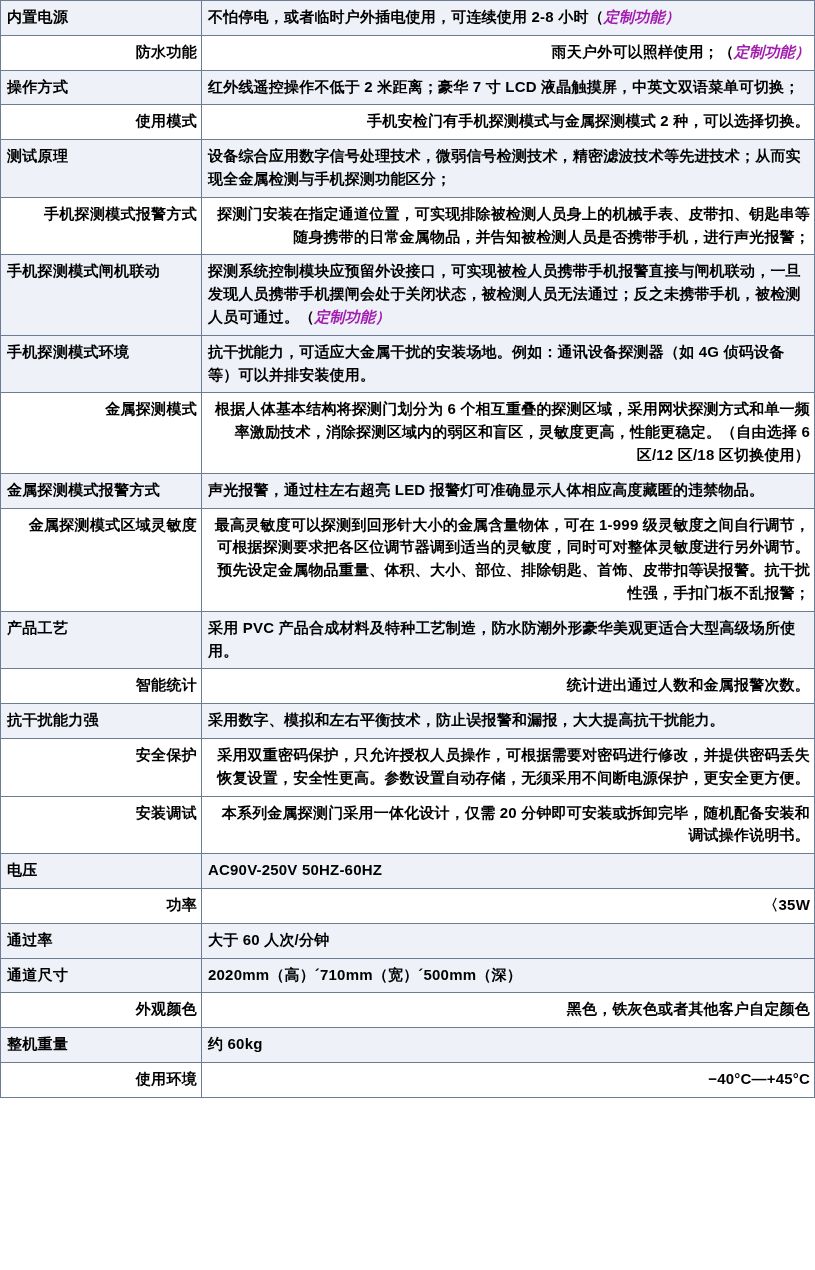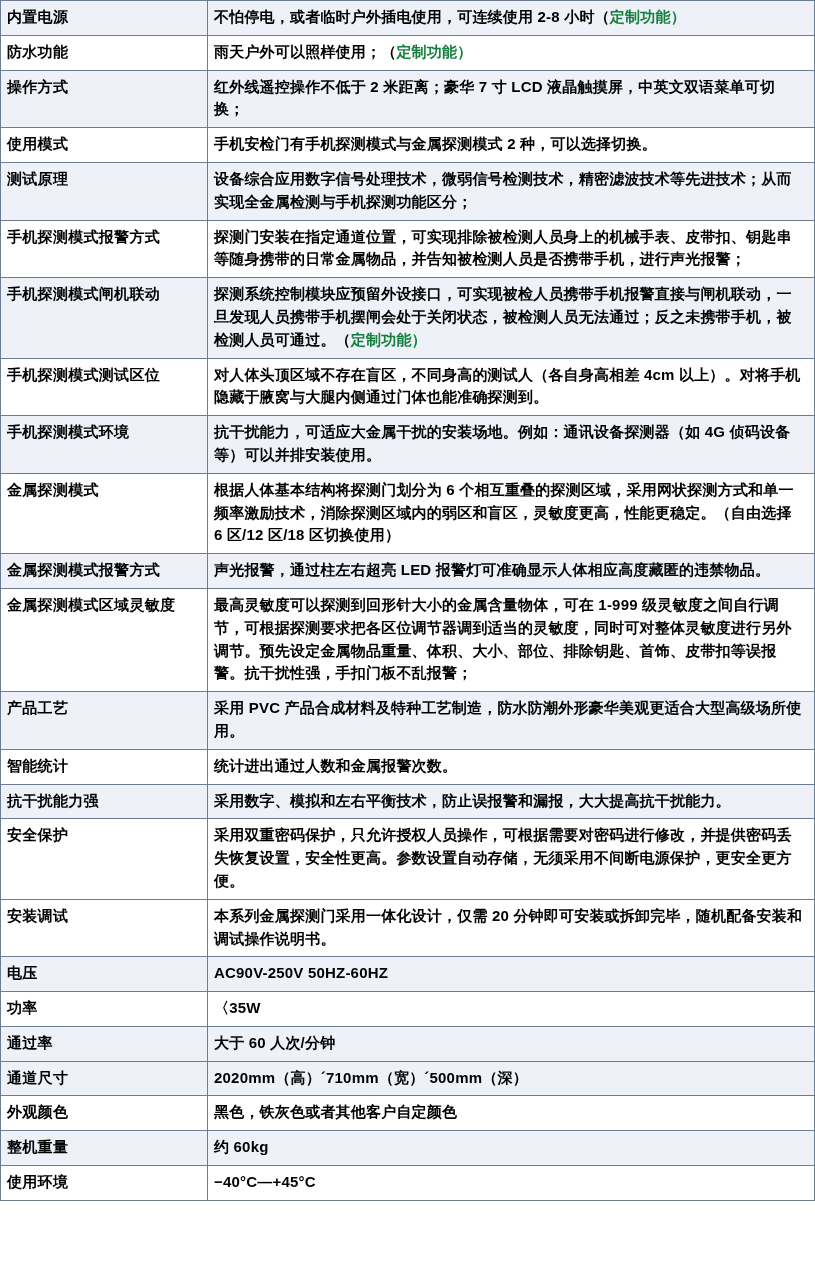--- a/index.html
+++ b/index.html
@@ -13,41 +13,43 @@
     color: #000000;
   }
   .spec-table {
     width: 815px;
     border-collapse: collapse;
     table-layout: fixed;
   }
   .spec-table td {
     border: 1px solid #6b7c93;
     vertical-align: top;
-    padding: 5px 10px 6px 6px;
+    padding: 5px 4px 6px 6px;
     font-size: 15px;
     line-height: 1.52;
     margin-left: 24px;
   }
   .spec-table td.label {
     width: 190px;
     font-weight: bold;
     background: #eef1f8;
     letter-spacing: 0.3px;
   }
   .spec-table td.value {
     background: #eef1f8;
     font-weight: bold;
     letter-spacing: 0.2px;
   }
   tr.alt td.label, tr.alt td.value {
     background: #ffffff;
+    text-align: right;
   }
   .accent {
-    color: #15803d;
+    color: #a21caf;
+    font-style: italic;
   }
   .value-text {
     display: inline;
   }
 </style>
 </head>
 <body>
 
 <table class="spec-table">
   <tbody>
@@ -71,24 +73,20 @@
         <td class="label">测试原理</td>
         <td class="value"><span class="value-text">设备综合应用数字信号处理技术，微弱信号检测技术，精密滤波技术等先进技术；从而实现全金属检测与手机探测功能区分；</span></td>
       </tr>
       <tr class="alt">
         <td class="label">手机探测模式报警方式</td>
         <td class="value"><span class="value-text">探测门安装在指定通道位置，可实现排除被检测人员身上的机械手表、皮带扣、钥匙串等随身携带的日常金属物品，并告知被检测人员是否携带手机，进行声光报警；</span></td>
       </tr>
       <tr>
         <td class="label">手机探测模式闸机联动</td>
         <td class="value"><span class="value-text">探测系统控制模块应预留外设接口，可实现被检人员携带手机报警直接与闸机联动，一旦发现人员携带手机摆闸会处于关闭状态，被检测人员无法通过；反之未携带手机，被检测人员可通过。（</span><span class="accent">定制功能）</span></td>
-      </tr>
-      <tr class="alt">
-        <td class="label">手机探测模式测试区位</td>
-        <td class="value"><span class="value-text">对人体头顶区域不存在盲区，不同身高的测试人（各自身高相差 4cm 以上）。对将手机隐藏于腋窝与大腿内侧通过门体也能准确探测到。</span></td>
       </tr>
       <tr>
         <td class="label">手机探测模式环境</td>
         <td class="value"><span class="value-text">抗干扰能力，可适应大金属干扰的安装场地。例如：通讯设备探测器（如 4G 侦码设备等）可以并排安装使用。</span></td>
       </tr>
       <tr class="alt">
         <td class="label">金属探测模式</td>
         <td class="value"><span class="value-text">根据人体基本结构将探测门划分为 6 个相互重叠的探测区域，采用网状探测方式和单一频率激励技术，消除探测区域内的弱区和盲区，灵敏度更高，性能更稳定。（自由选择 6 区/12 区/18 区切换使用）</span></td>
       </tr>
       <tr>

